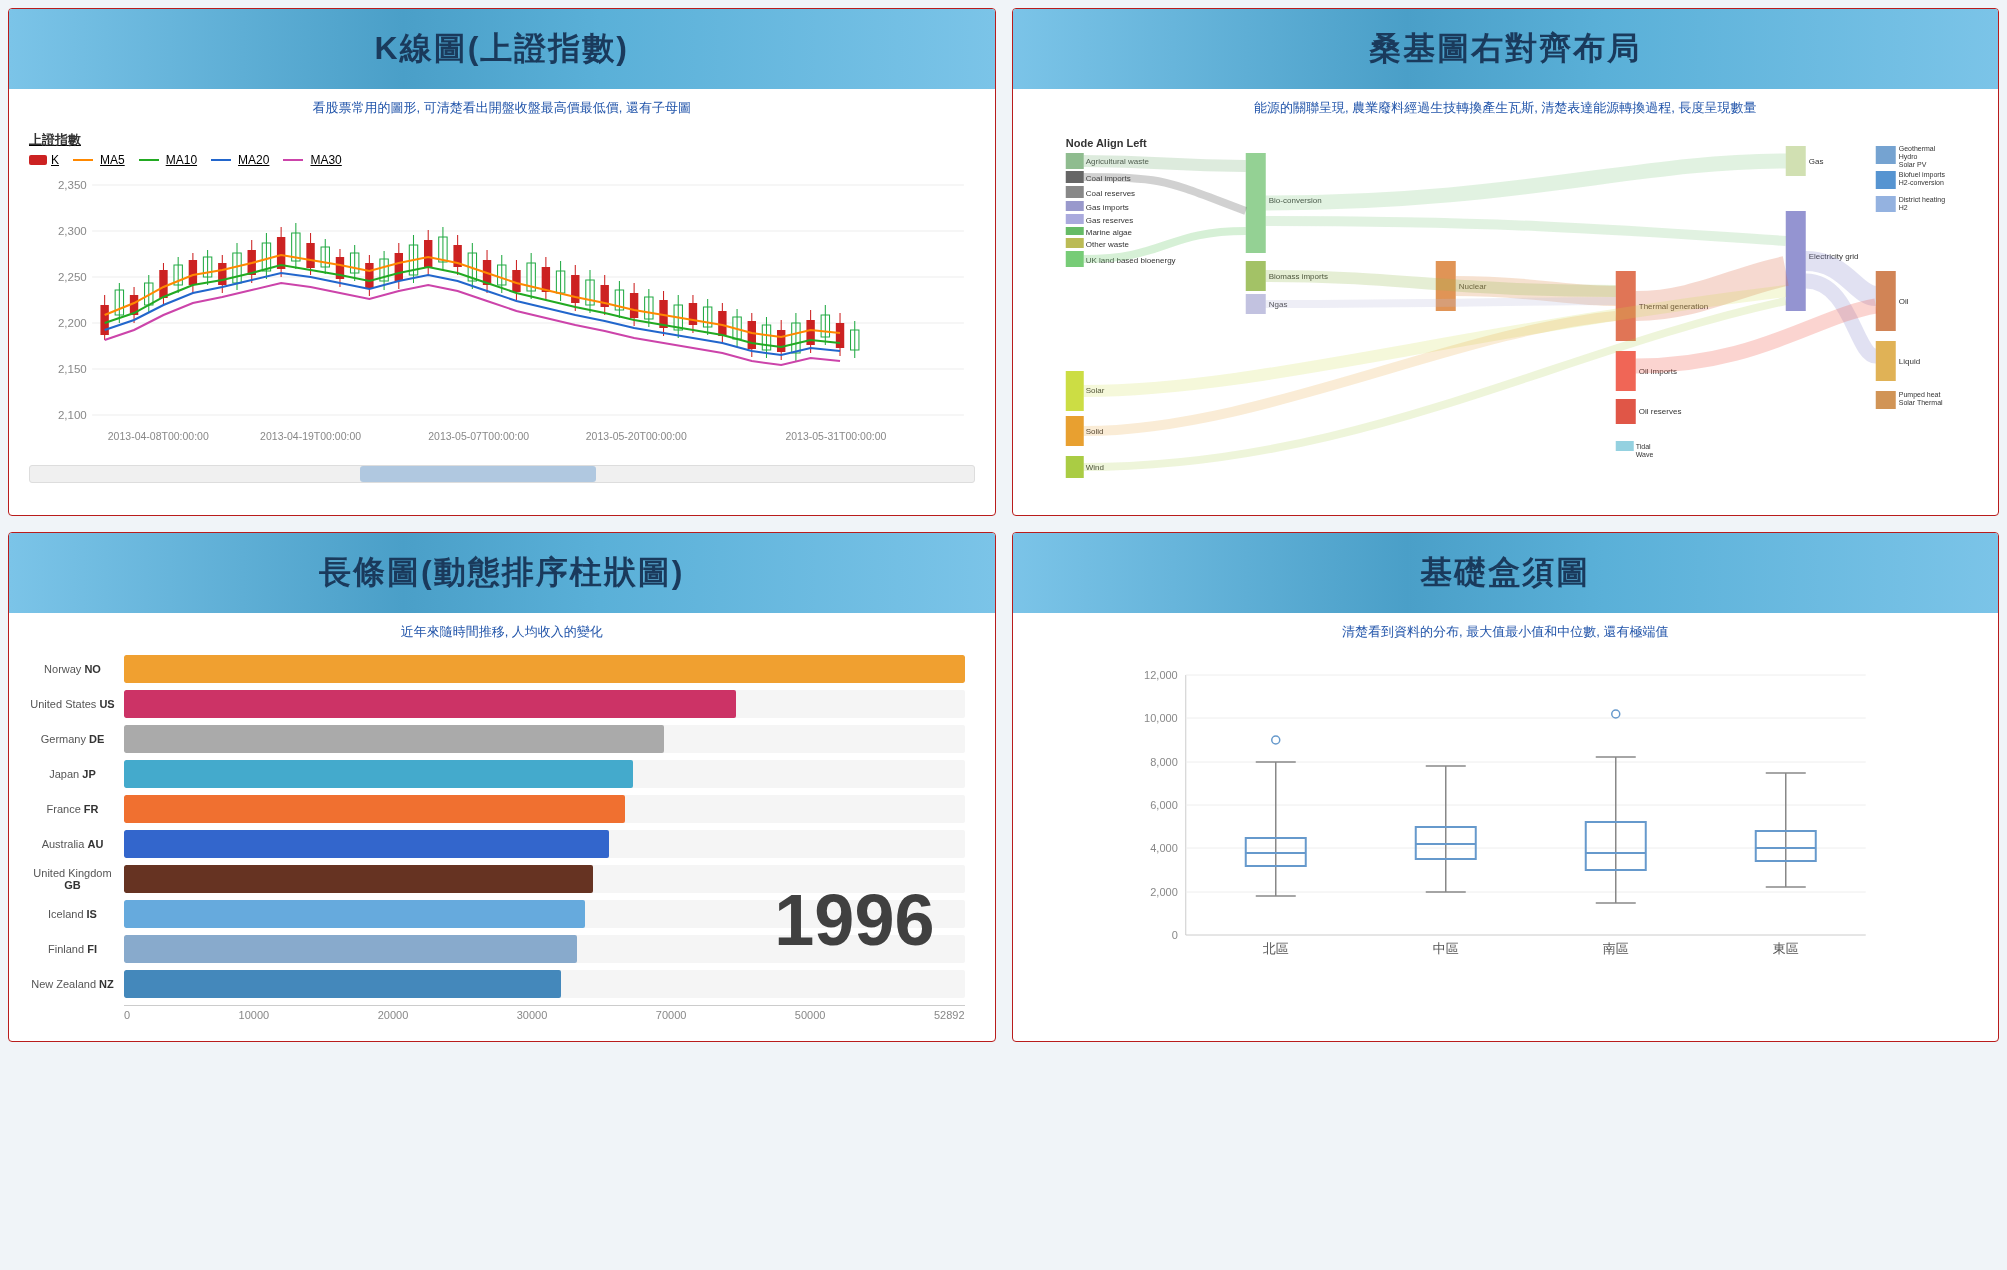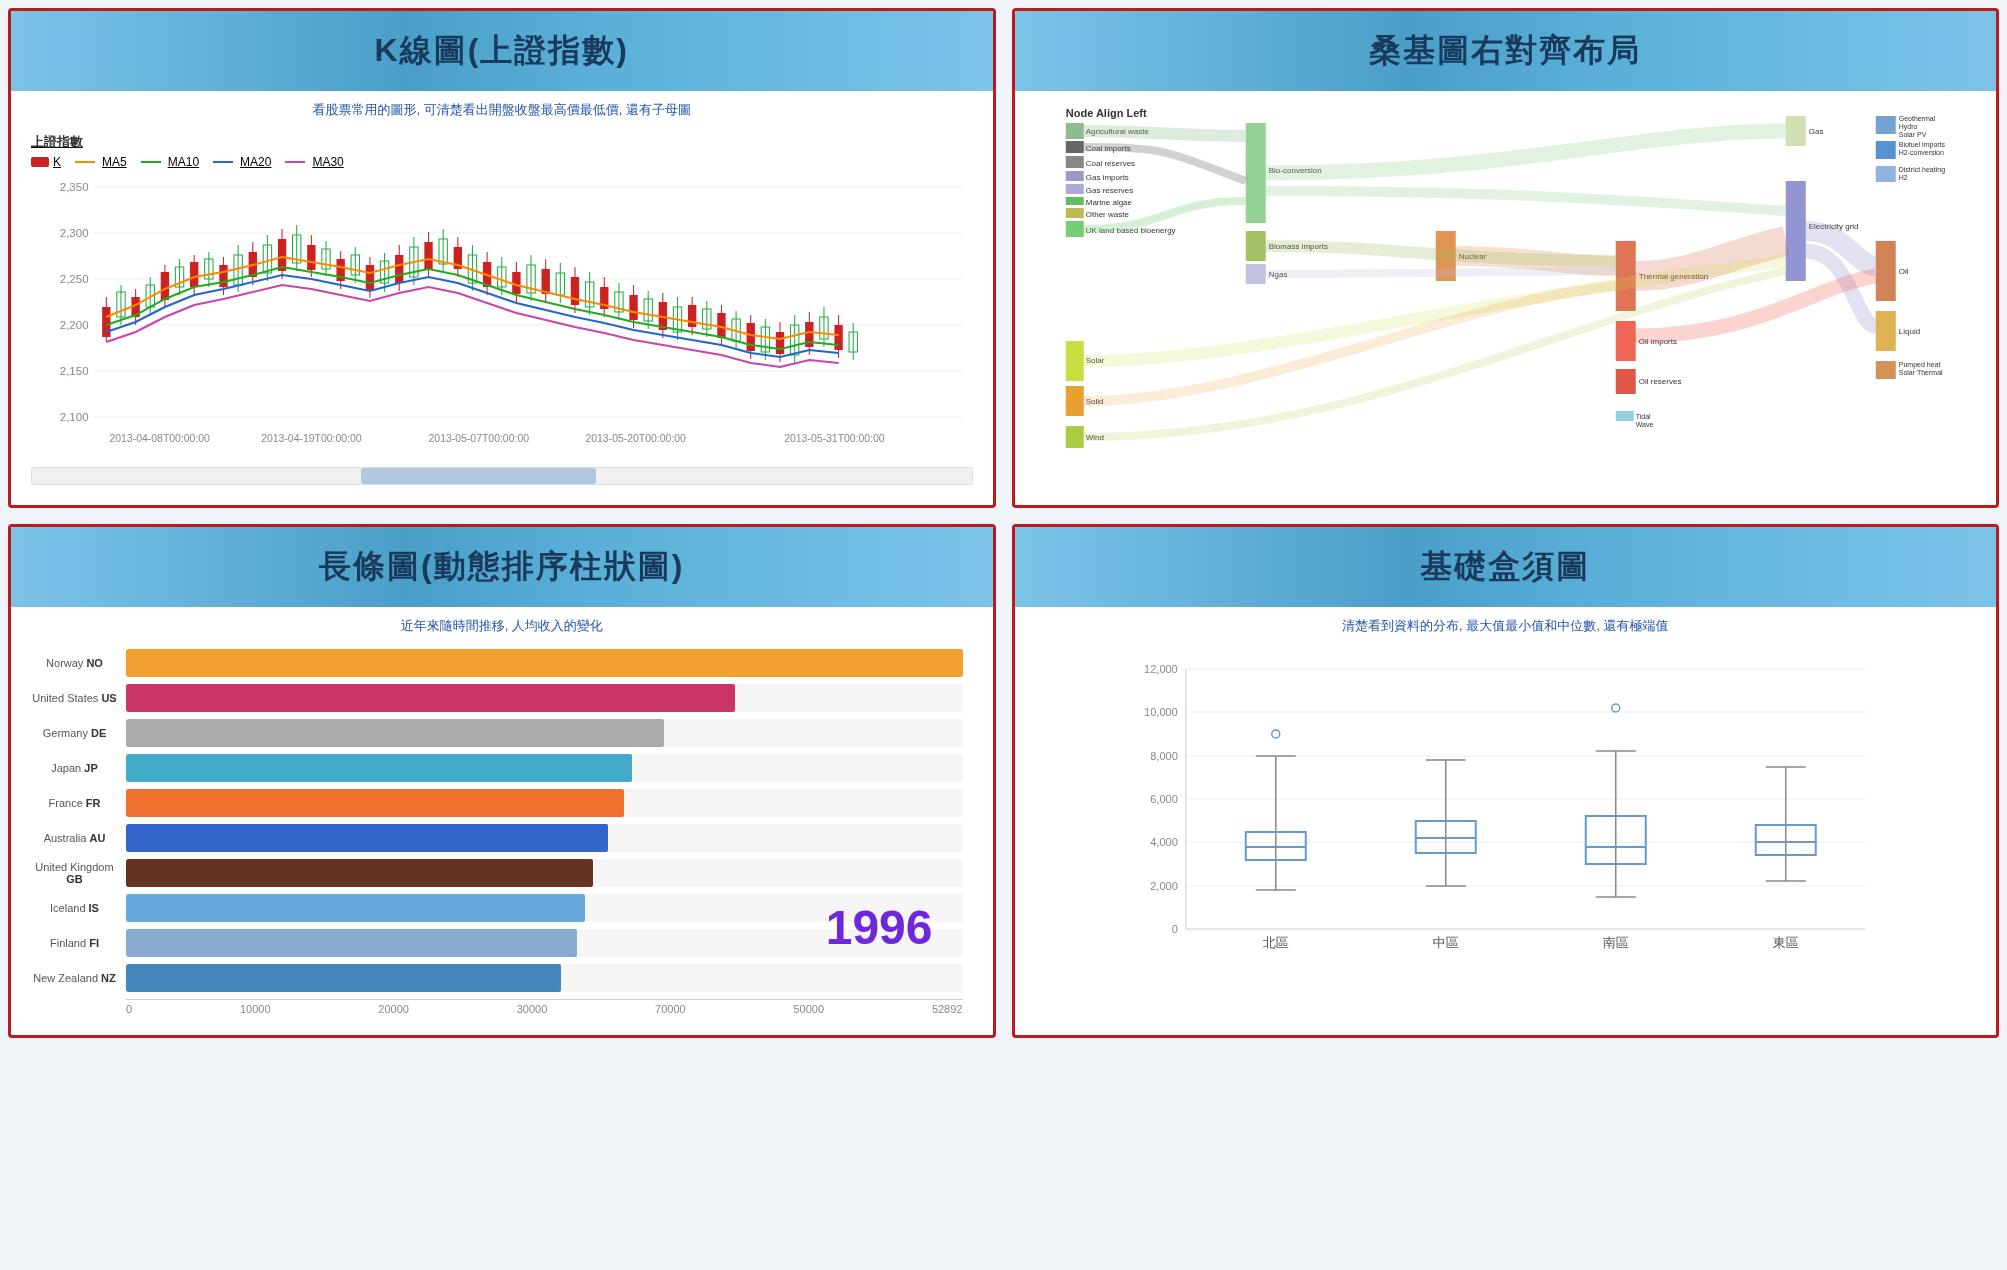--- a/index.html
+++ b/index.html
@@ -13,21 +13,21 @@
     .dashboard {
       display: grid;
       grid-template-columns: 1fr 1fr;
       grid-template-rows: auto auto;
       gap: 0;
       width: 100%;
     }
 
     .panel {
       background: #fff;
-      border: 3px solid #b91c1c;
+      border: 1px solid #b91c1c;
       margin: 8px;
       border-radius: 4px;
       overflow: hidden;
     }
 
     .panel-header {
       background: linear-gradient(90deg, #7bc4e8 0%, #4a9fc8 40%, #5ab0d8 60%, #7bc4e8 100%);
       text-align: center;
       padding: 18px 10px;
     }
@@ -158,23 +158,23 @@
       margin-left: 95px;
       font-size: 11px;
       color: #888;
       margin-top: 3px;
     }
 
     .year-watermark {
       position: absolute;
       right: 60px;
       bottom: 80px;
-      font-size: 48px;
+      font-size: 72px;
       font-weight: bold;
-      color: #6d28d9;
+      color: #404040;
       pointer-events: none;
     }
   </style>
 </head>
 <body>
 
 <div class="dashboard">
 
   <div class="panel">
     <div class="panel-header">
@@ -340,20 +340,21 @@
       <div class="kline-scrollbar">
         <div class="kline-scrollbar-thumb"></div>
       </div>
     </div>
   </div>
 
   <div class="panel">
     <div class="panel-header">
       <div class="panel-title">桑基圖右對齊布局</div>
     </div>
+    <div class="panel-subtitle">能源的關聯呈現, 農業廢料經過生技轉換產生瓦斯, 清楚表達能源轉換過程, 長度呈現數量</div>
     <div class="chart-area">
       <svg width="100%" height="360" viewBox="0 0 900 360">
 
         <text x="10" y="16" font-size="11" fill="#333" font-weight="bold">Node Align Left</text>
 
         <rect x="10" y="22" width="18" height="16" fill="#8fbc8f"></rect>
         <text x="30" y="33" font-size="8" fill="#333">Agricultural waste</text>
 
         <rect x="10" y="40" width="18" height="12" fill="#666"></rect>
         <text x="30" y="50" font-size="8" fill="#333">Coal imports</text>

